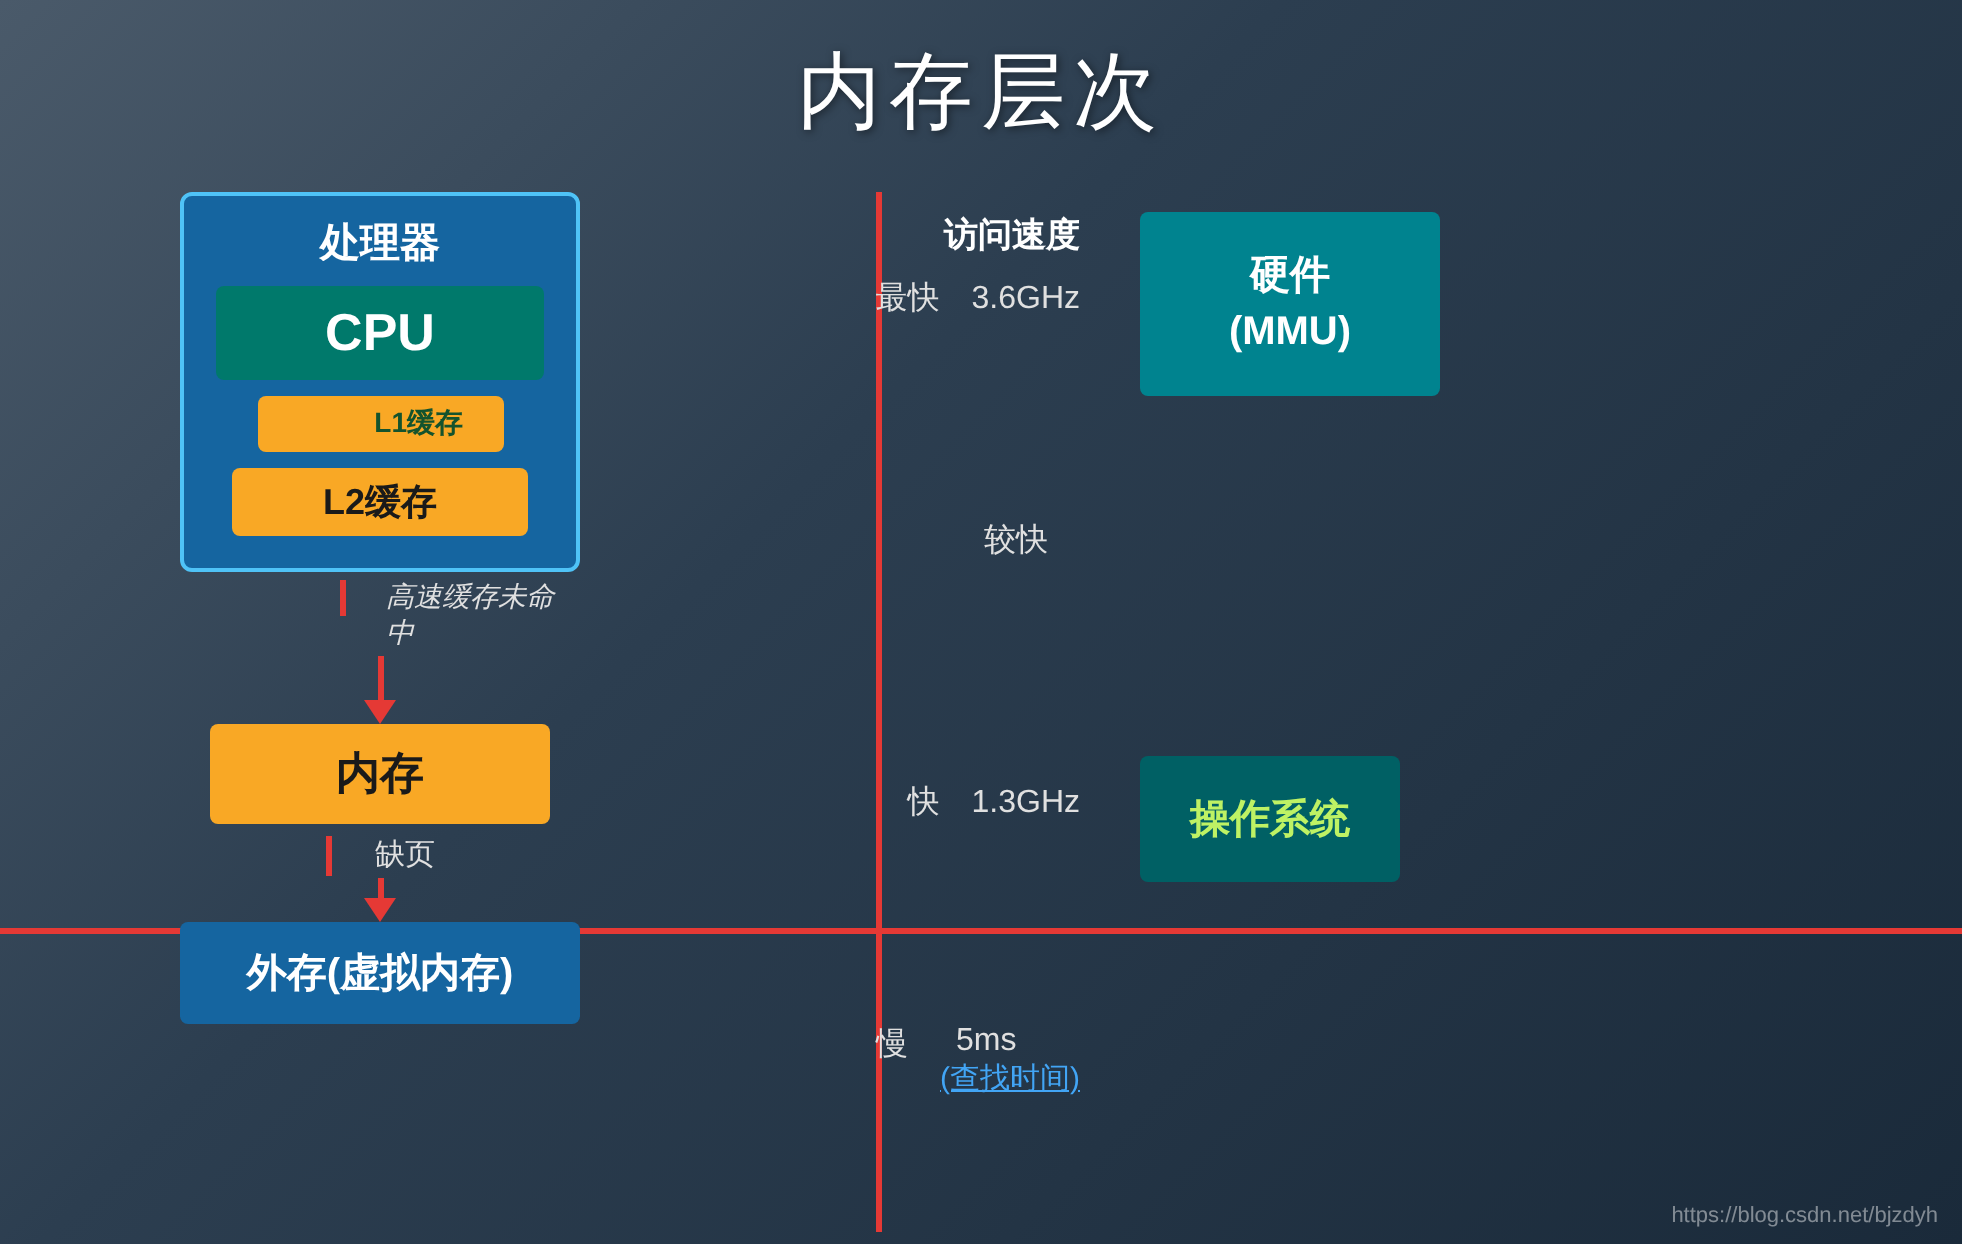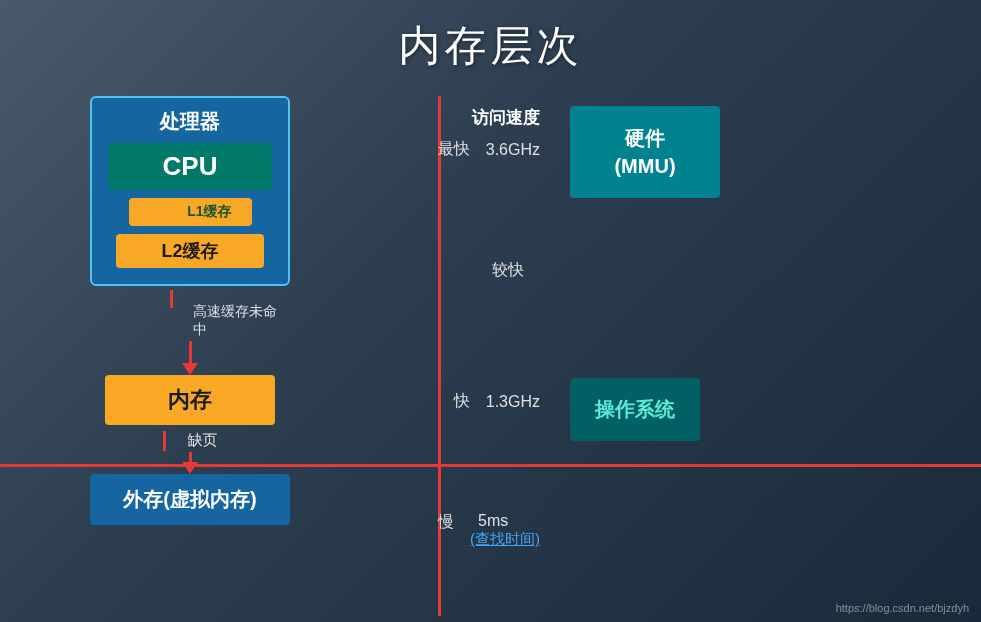--- a/index.html
+++ b/index.html
@@ -267,21 +267,21 @@
       text-align: center;
       width: 150px;
       line-height: 1.4;
     }
 
     .hw-gap { height: 180px; }
 
     .os-box {
       background: #006064;
       border-radius: 4px;
-      color: #5eead4;
+      color: #bef264;
       font-size: 20px;
       font-weight: bold;
       padding: 18px 20px;
       text-align: center;
       width: 130px;
     }
 
     
     .watermark {
       position: absolute;
@@ -331,21 +331,21 @@
       <div class="processor-label">处理器</div>
       <div class="cpu-box">CPU</div>
       <div class="l1-box">L1缓存</div>
       <div class="l2-box">L2缓存</div>
     </div>
 
     <div style="display:flex;flex-direction:row;align-items:flex-start;width:200px;margin-top:4px;">
       <div style="display:flex;flex-direction:column;align-items:center;margin-left:80px;">
         <div class="arrow-v-line-cache"></div>
       </div>
-      <div class="cache-miss-label" style="margin-left:-40px;margin-top:13px;">高速缓存未命中</div>
+      <div class="cache-miss-label" style="margin-left:-40px;margin-top:0px;font-style:italic;">高速缓存未命中</div>
     </div>
 
     <div class="arrow-container">
       <div class="arrow-v-line-mem"></div>
       <div class="arrow-head-down"></div>
     </div>
 
     <div class="memory-box">内存</div>
 
     <div style="display:flex;flex-direction:row;align-items:center;margin-top:4px;">

